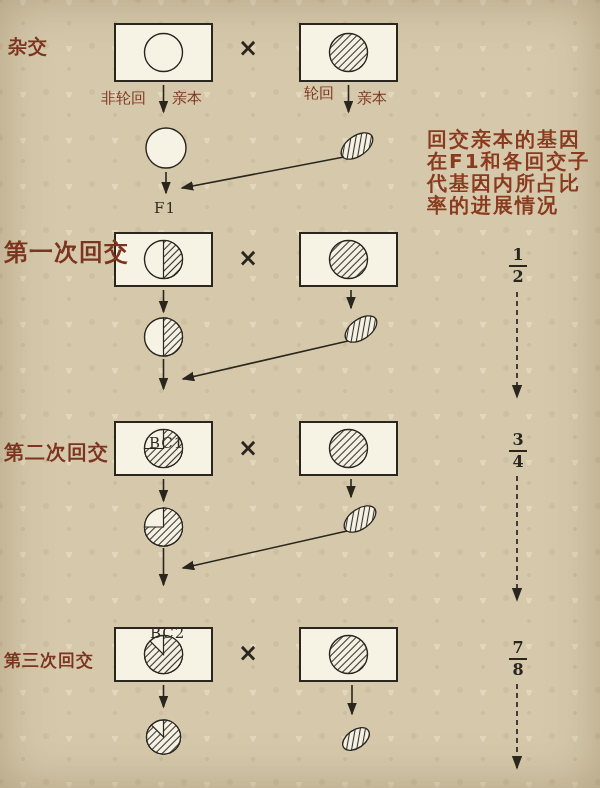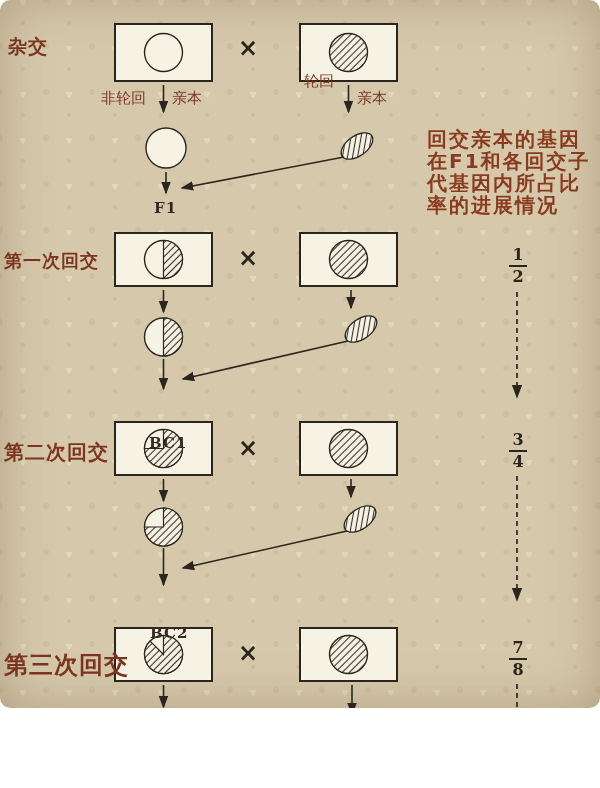--- a/index.html
+++ b/index.html
@@ -1,36 +1,35 @@
 <!DOCTYPE html>
 <html><head>
 <meta charset="utf-8">
 <style>
   * { margin:0; padding:0; box-sizing:border-box; }
   html,body { width:600px; height:788px; }
   .page {
-    position:relative; width:600px; height:708px; overflow:hidden;
+    position:relative; width:600px; height:788px; overflow:hidden;
     background-color:#d6c9ab;
     background-image:
       radial-gradient(circle at 50% 50%, rgba(193,177,143,0.45) 0 6%, transparent 7%),
       radial-gradient(circle at 0% 0%, rgba(193,177,143,0.40) 0 4%, transparent 5%),
       radial-gradient(circle at 100% 0%, rgba(193,177,143,0.40) 0 4%, transparent 5%),
       radial-gradient(circle at 0% 100%, rgba(193,177,143,0.40) 0 4%, transparent 5%),
       radial-gradient(circle at 100% 100%, rgba(193,177,143,0.40) 0 4%, transparent 5%),
       radial-gradient(ellipse at 50% 0%, rgba(235,226,202,0.55) 0 8%, transparent 9%);
     background-size:46px 46px;
     box-shadow: inset 0 0 50px rgba(110,90,55,0.35);
     font-family:"DejaVu Sans", sans-serif;
-    border-radius:10px;
   }
   .gfx { position:absolute; left:0; top:0; }
   .txt { position:absolute; white-space:nowrap; }
   .stage-label { font-size:19px; font-weight:700; color:#7c3420; letter-spacing:1px; }
   .sub-label   { font-size:15px; font-weight:400; color:#7c3420; }
-  .gen-label   { font-size:15px; font-weight:700; color:#322b22; font-family:"DejaVu Serif", serif; letter-spacing:1px; }
+  .gen-label   { font-size:15px; font-weight:400; color:#322b22; font-family:"DejaVu Serif", serif; letter-spacing:1px; }
   .times       { font-size:24px; font-weight:700; color:#2a261e; line-height:1; }
   .note { position:absolute; left:427px; top:128px; width:176px;
           font-size:20px; line-height:22px; font-weight:700;
           color:#8a3a1e; letter-spacing:2px; }
   .note div { white-space:nowrap; }
   .fraction { position:absolute; width:26px; text-align:center;
               font-family:"DejaVu Serif", serif; font-weight:700;
               font-size:16px; color:#2a261e; line-height:18px; }
   .fraction .bar { height:2px; background:#2a261e; margin:1px 4px; }
 </style>
@@ -110,50 +109,50 @@
       <line x1="517" y1="292" x2="517" y2="397" stroke-width="1.7" stroke-dasharray="5,4" marker-end="url(#arr)"></line>
       <line x1="517" y1="476" x2="517" y2="600" stroke-width="1.7" stroke-dasharray="5,4" marker-end="url(#arr)"></line>
       <line x1="517" y1="684" x2="517" y2="768" stroke-width="1.7" stroke-dasharray="5,4" marker-end="url(#arr)"></line>
     </g>
   </svg>
 
   <div class="txt stage-label" style="left:8px; top:34px;">杂交</div>
   <div class="txt times" style="left:238px; top:36px;">×</div>
   <div class="txt sub-label" style="left:101px; top:89px;">非轮回</div>
   <div class="txt sub-label" style="left:172px; top:89px;">亲本</div>
-  <div class="txt sub-label" style="left:304px; top:72px;">轮回</div>
+  <div class="txt sub-label" style="left:304px; top:84px;">轮回</div>
   <div class="txt sub-label" style="left:357px; top:89px;">亲本</div>
   <div class="txt gen-label" style="left:154px; top:199px;">F1</div>
 
   <div class="note">
     <div>回交亲本的基因</div>
     <div>在F1和各回交子</div>
     <div>代基因内所占比</div>
     <div>率的进展情况</div>
   </div>
 
-  <div class="txt stage-label" style="left:4px; top:249px; font-size:18px;">第一次回交</div>
+  <div class="txt stage-label" style="left:4px; top:236px; font-size:24px;">第一次回交</div>
   <div class="txt times" style="left:238px; top:246px;">×</div>
   <div class="txt gen-label" style="left:149px; top:394px;margin-top:40px;">BC1</div>
   <div class="fraction" style="left:505px; top:246px;">
     <div>1</div>
     <div class="bar"></div>
     <div>2</div>
   </div>
 
   <div class="txt stage-label" style="left:4px; top:439px; font-size:20px;">第二次回交</div>
   <div class="txt times" style="left:238px; top:436px;">×</div>
   <div class="txt gen-label" style="left:150px; top:624px;">BC2</div>
   <div class="fraction" style="left:505px; top:431px;">
     <div>3</div>
     <div class="bar"></div>
     <div>4</div>
   </div>
 
-  <div class="txt stage-label" style="left:4px; top:649px; font-size:24px;font-family:Liberation Mono, monospace;">第三次回交</div>
+  <div class="txt stage-label" style="left:4px; top:649px; font-size:17px;font-family:Liberation Mono, monospace;">第三次回交</div>
   <div class="txt times" style="left:238px; top:641px;">×</div>
   <div class="fraction" style="left:505px; top:639px;">
     <div>7</div>
     <div class="bar"></div>
     <div>8</div>
   </div>
 
 </div>
 
 </body></html>

